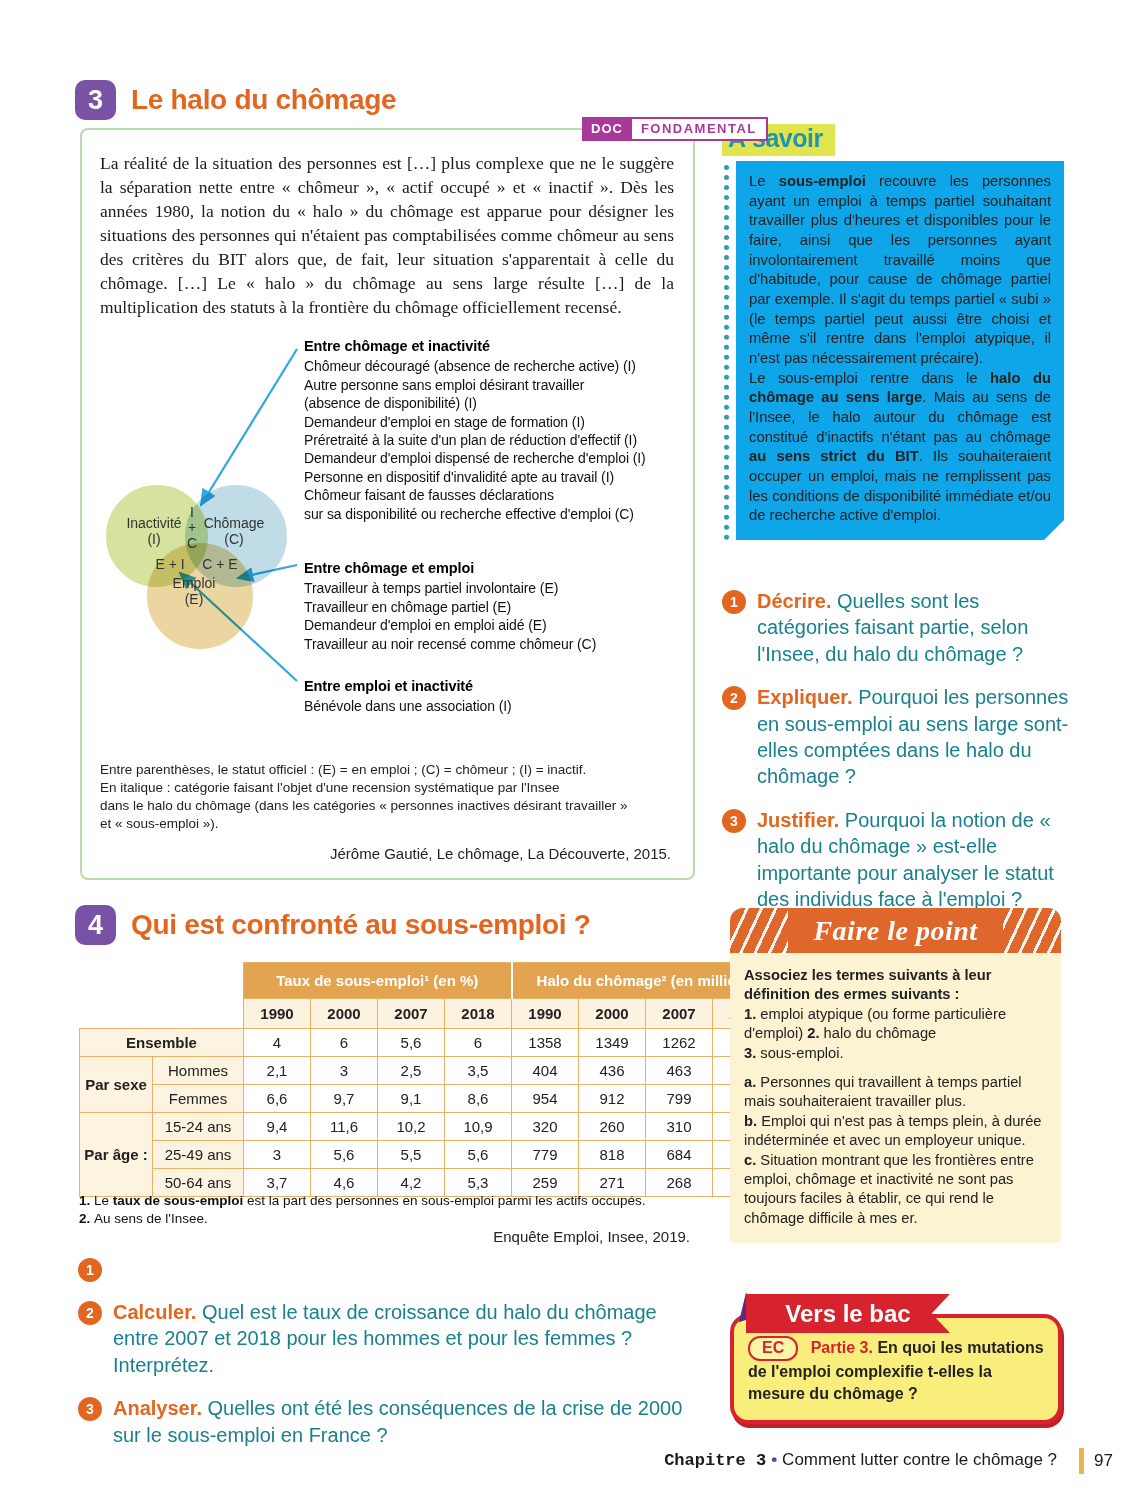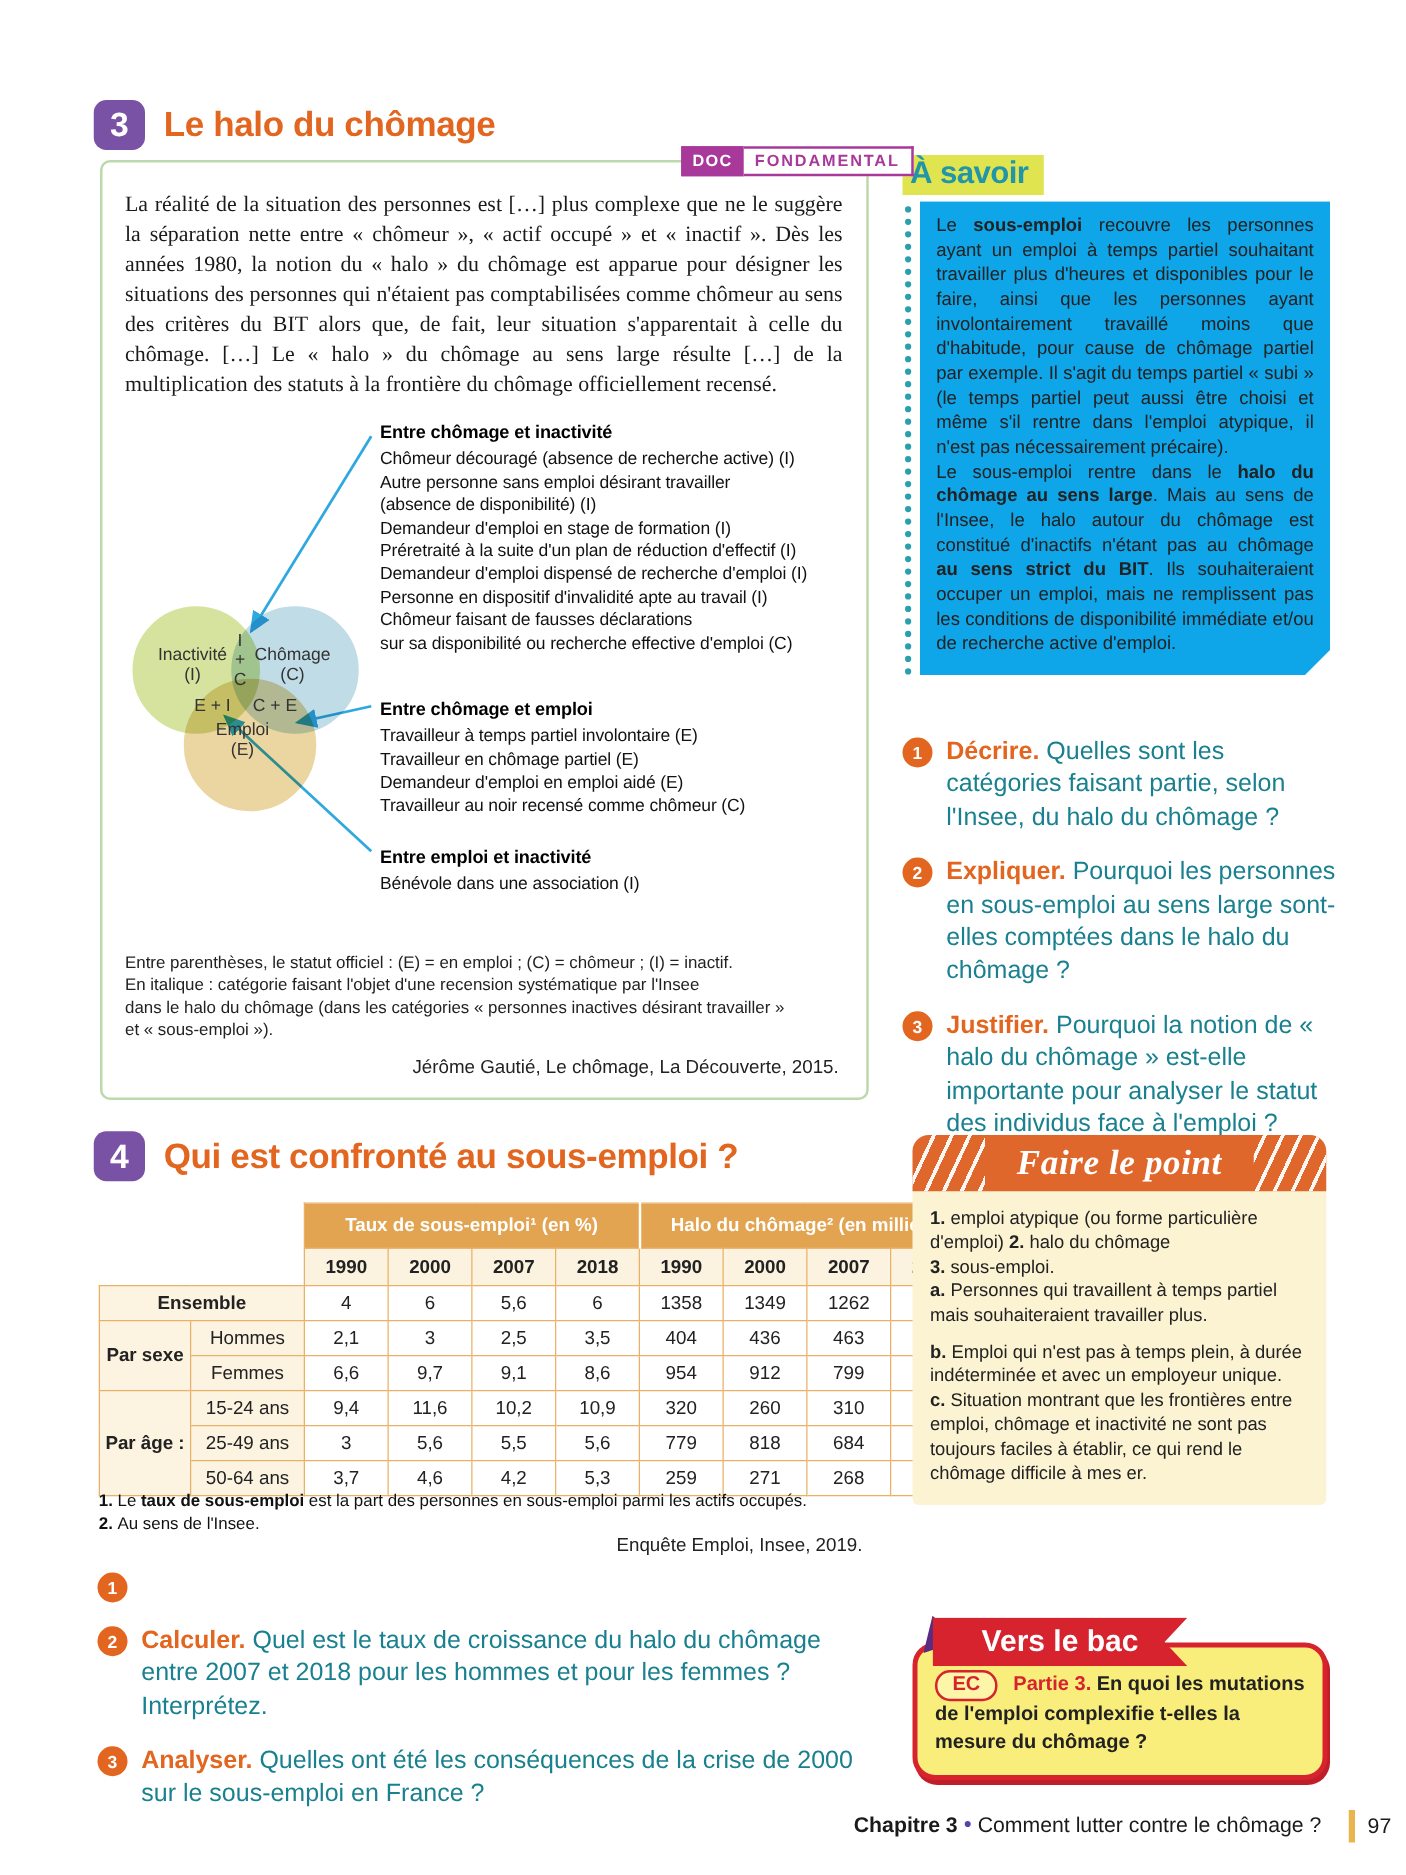--- a/index.html
+++ b/index.html
@@ -11,21 +11,21 @@
   .rs-red{color:#d6232e;font-weight:bold;}
   .rs-ec{display:inline-block;border:2px solid #d6232e;border-radius:12px;color:#d6232e;
          font-weight:bold;padding:0 12px 1px;margin-right:8px;line-height:1.25;background:#fdf6a9;}
   
   .sec-header{position:absolute;display:flex;align-items:center;gap:15px;}
   .sec-num{width:41px;height:40px;background:#7a52a5;color:#fff;border-radius:10px;
            font-size:27px;font-weight:bold;display:flex;align-items:center;justify-content:center;}
   .sec-title{color:#e2661f;font-size:28px;font-weight:bold;letter-spacing:-0.3px;}
   
   .doc-badge{position:absolute;left:545px;top:117px;display:flex;font-size:13px;font-weight:bold;z-index:5;}
-  .doc-badge .doc{background:#a8399b;color:#fff;padding:2px 7px 3px;border:2px solid #a8399b;letter-spacing:1px;}
+  .doc-badge .doc{background:#a8399b;color:#fff;padding:2px 7px 3px;border:2px solid #a8399b;letter-spacing:1px;margin-left:37px;}
   .doc-badge .fon{background:#fff;color:#a8399b;padding:2px 9px 3px;border:2px solid #a8399b;border-left:none;letter-spacing:1.5px;}
   
   .doc-box{position:absolute;left:80px;top:128px;width:611px;height:748px;
            border:2px solid #bcd9ae;border-radius:8px;background:#fff;}
   .quote{font-family:"Liberation Serif",serif;font-size:17.5px;line-height:24px;
          text-align:justify;margin:0;padding:21px 19px 0 18px;color:#1a1a1a;}
   .diagram{position:relative;margin:16px 0 0 18px;width:574px;height:420px;}
   .arrows{position:absolute;left:0;top:0;pointer-events:none;}
   .venn{position:absolute;left:4px;top:126px;width:195px;height:210px;}
   .circle{position:absolute;border-radius:50%;mix-blend-mode:multiply;border:2px solid #fff;}
@@ -100,21 +100,21 @@
   .vlb-tri{position:absolute;left:4px;top:0;width:0;height:0;z-index:1;
            border-left:16px solid transparent;border-right:16px solid transparent;
            border-bottom:26px solid #5a2b80;transform:rotate(-18deg);}
   .vlb-banner{position:absolute;left:16px;top:2px;width:204px;height:39px;background:#d6232e;color:#fff;
               font-weight:bold;font-size:24px;display:flex;align-items:center;justify-content:center;z-index:2;
               clip-path:polygon(0 0,100% 0,91% 50%,100% 100%,0 100%);}
   .vlb-box{margin-top:22px;background:#f9ee7c;border:4px solid #d6232e;border-radius:18px;
            box-shadow:2px 4px 0 #c01f2a;padding:18px 14px 16px;font-size:16px;line-height:1.35;color:#222;}
   
   .footer{position:absolute;left:0;top:1448px;width:1113px;text-align:right;font-size:17px;color:#1a1a1a;}
-  .f-chap{font-weight:bold;}
+  .f-chap{font-weight:bold;font-family:Liberation Mono, monospace;}
   .f-dot{color:#5246a8;margin:0 5px;font-weight:bold;}
   .f-bar{display:inline-block;width:5px;height:26px;background:#eab54e;vertical-align:middle;margin:0 10px 0 22px;}
   .f-num{vertical-align:middle;}
 </style>
 </head>
 <body>
 
 <div class="page">
 
   <div class="sec-header" style="left:75px;top:80px;">
@@ -357,20 +357,21 @@
     </div>
 
   <div class="flp">
     <div class="flp-head">
       <div class="flp-stripe l"></div>
       <div class="flp-stripe r"></div>
       <div class="flp-title">Faire le point</div>
     </div>
     <div class="flp-body">
 
+    <p class="flp-p"><span class="rs-b">Associez les termes suivants à leur définition des  ermes suivants :</span></p>
         <p class="flp-p"><span class="rs-b">1. </span><span>emploi atypique (ou forme particulière d'emploi) </span><span class="rs-b">2. </span><span>halo du chômage</span></p>
         <p class="flp-p"><span class="rs-b">3. </span><span>sous-emploi.</span></p>
         <p class="flp-p"><span class="rs-b">a. </span><span>Personnes qui travaillent à temps partiel mais souhaiteraient travailler plus.</span></p>
         <p class="flp-p"><span class="rs-b">b. </span><span>Emploi qui n'est pas à temps plein, à durée indéterminée et avec un employeur unique.</span></p>
         <p class="flp-p"><span class="rs-b">c. </span><span>Situation montrant que les frontières entre emploi, chômage et inactivité ne sont pas toujours faciles à établir, ce qui rend le chômage difficile à mes er.</span></p>
       </div>
   </div>
 
   <div class="vlb">
     <div class="vlb-tri"></div>

